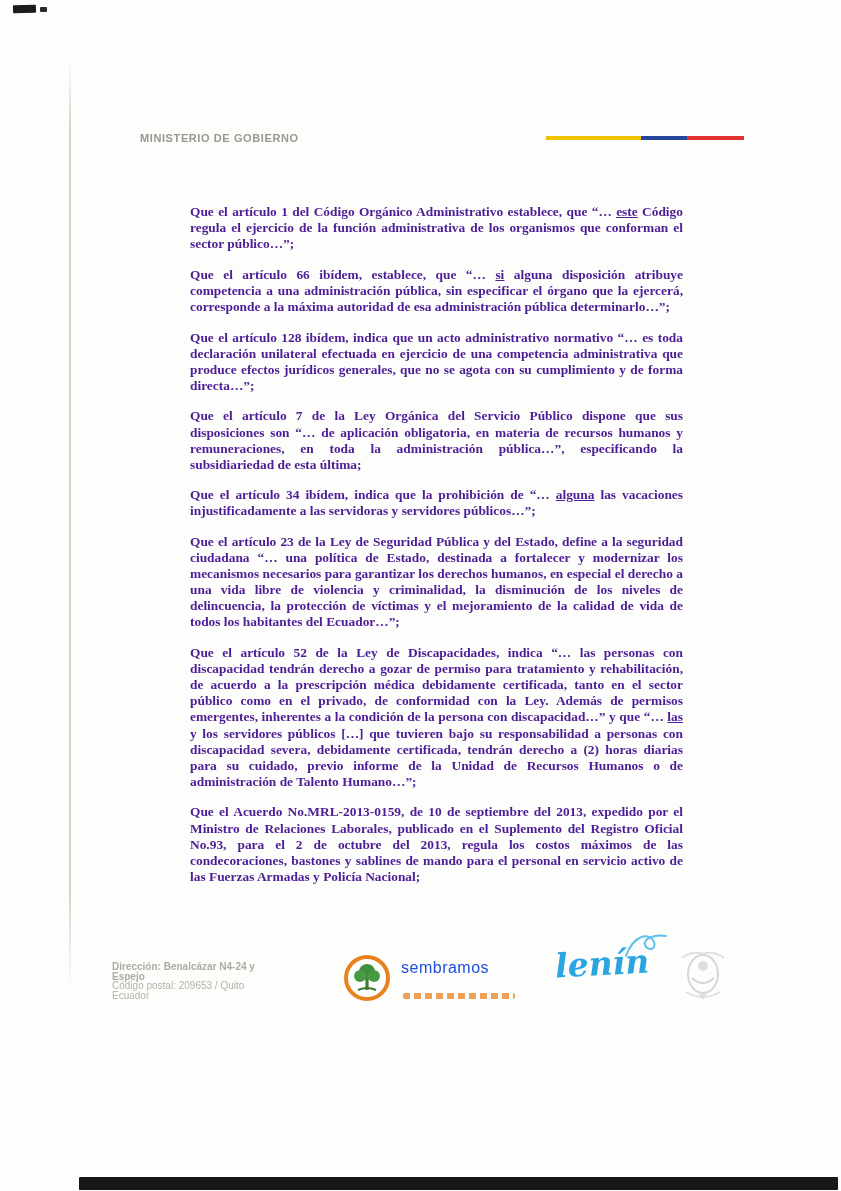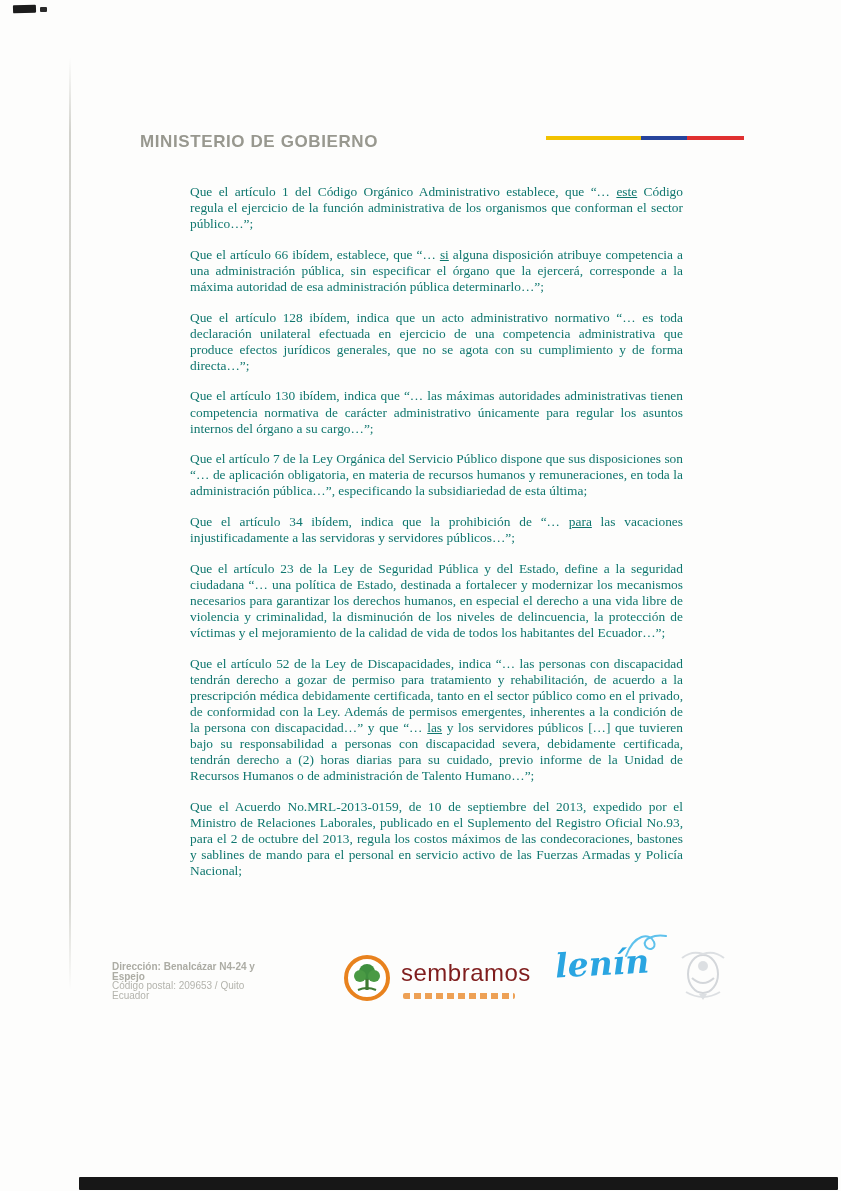--- a/index.html
+++ b/index.html
@@ -13,42 +13,42 @@
   
   .mark-top-1{position:absolute;left:13px;top:5px;width:23px;height:8px;background:#1c1c1c;transform:rotate(-2deg);border-radius:1px;}
   .mark-top-2{position:absolute;left:40px;top:7px;width:7px;height:5px;background:#2a2a2a;border-radius:1px;}
   .edge-left{position:absolute;left:69px;top:58px;width:2px;height:932px;
     background:linear-gradient(to bottom,rgba(190,190,185,0),#d2d2cc 8%,#d6d6d0 90%,rgba(190,190,185,0));}
   .bottom-bar{position:absolute;left:79px;top:1177px;width:759px;height:13px;background:#171717;border-radius:1px;}
 
   
   .ministry{position:absolute;left:140px;top:132px;
     font-family:"Liberation Sans","DejaVu Sans",sans-serif;
-    font-size:17px;letter-spacing:.6px;color:#98988f;font-weight:bold;}
+    font-size:11px;letter-spacing:.6px;color:#98988f;font-weight:bold;}
   .tricolor{position:absolute;left:546px;top:136px;width:198px;height:4px;display:flex;}
   .tricolor .seg-yellow{width:48%;background:#f2c200;}
   .tricolor .seg-blue{width:23%;background:#27449c;}
   .tricolor .seg-red{width:29%;background:#e03030;}
 
   
-  .doc-body{position:absolute;left:190px;top:184px;width:493px;
-    color:#0f766e;font-size:13.4px;line-height:16.1px;text-align:justify;}
+  .doc-body{position:absolute;left:190px;top:204px;width:493px;
+    color:#4c1d95;font-size:13.4px;line-height:16.1px;text-align:justify;font-weight:bold;}
   .doc-body p{margin:0 0 14.5px 0;}
   .doc-body .u{text-decoration:underline;}
 
   
   .addr{position:absolute;left:112px;top:962px;width:170px;
     font-family:"Liberation Sans","DejaVu Sans",sans-serif;
     font-size:10px;line-height:9.5px;color:#b3b3ac;}
   .addr .l1{font-weight:bold;color:#acaca4;}
 
   .logo{position:absolute;left:344px;top:955px;width:46px;height:46px;}
   .wordmark{position:absolute;left:401px;top:959px;
     font-family:"Liberation Sans","DejaVu Sans",sans-serif;
-    font-size:24px;letter-spacing:.5px;color:#7f1d1d;}
+    font-size:16px;letter-spacing:.5px;color:#1d4ed8;}
   .logo-sub{position:absolute;left:403px;top:993px;width:112px;height:6px;opacity:.75;
     background:repeating-linear-gradient(90deg,#e8821e 0 7px,rgba(232,130,30,0) 7px 11px);
     border-radius:2px;}
 
   .signature{position:absolute;left:555px;top:944px;
     font-family:"DejaVu Serif","Liberation Serif",serif;
     font-style:italic;font-weight:bold;font-size:33px;color:#2aa5e1;
     transform:rotate(-3deg);}
   .flourish{position:absolute;left:624px;top:930px;}
 
@@ -68,23 +68,22 @@
   <div class="tricolor">
     <span class="seg-yellow"></span>
     <span class="seg-blue"></span>
     <span class="seg-red"></span>
   </div>
 
   <div class="doc-body" id="paragraphs">
       <p><span>Que el artículo 1 del Código Orgánico Administrativo establece, que “… </span><span class="u">este</span><span> Código regula el ejercicio de la función administrativa de los organismos que conforman el sector público…”;</span></p>
       <p><span>Que el artículo 66 ibídem, establece, que “… </span><span class="u">si</span><span> alguna disposición atribuye competencia a una administración pública, sin especificar el órgano que la ejercerá, corresponde a la máxima autoridad de esa administración pública determinarlo…”;</span></p>
       <p><span>Que el artículo 128 ibídem, indica que un acto administrativo normativo “… es toda declaración unilateral efectuada en ejercicio de una competencia administrativa que produce efectos jurídicos generales, que no se agota con su cumplimiento y de forma directa…”;</span></p>
-      <p><span>Que el artículo 130 ibídem, indica que “… las máximas autoridades administrativas tienen competencia normativa de carácter administrativo únicamente para regular los asuntos internos del órgano a su cargo…”;</span></p>
       <p><span>Que el artículo 7 de la Ley Orgánica del Servicio Público dispone que sus disposiciones son “… de aplicación obligatoria, en materia de recursos humanos y remuneraciones, en toda la administración pública…”, especificando la subsidiariedad de esta última;</span></p>
-      <p><span>Que el artículo 34 ibídem, indica que la prohibición de “… </span><span class="u">para</span><span> las vacaciones injustificadamente a las servidoras y servidores públicos…”;</span></p>
+      <p><span>Que el artículo 34 ibídem, indica que la prohibición de “… </span><span class="u">alguna</span><span> las vacaciones injustificadamente a las servidoras y servidores públicos…”;</span></p>
       <p><span>Que el artículo 23 de la Ley de Seguridad Pública y del Estado, define a la seguridad ciudadana “… una política de Estado, destinada a fortalecer y modernizar los mecanismos necesarios para garantizar los derechos humanos, en especial el derecho a una vida libre de violencia y criminalidad, la disminución de los niveles de delincuencia, la protección de víctimas y el mejoramiento de la calidad de vida de todos los habitantes del Ecuador…”;</span></p>
       <p><span>Que el artículo 52 de la Ley de Discapacidades, indica “… las personas con discapacidad tendrán derecho a gozar de permiso para tratamiento y rehabilitación, de acuerdo a la prescripción médica debidamente certificada, tanto en el sector público como en el privado, de conformidad con la Ley. Además de permisos emergentes, inherentes a la condición de la persona con discapacidad…” y que “… </span><span class="u">las</span><span> y los servidores públicos […] que tuvieren bajo su responsabilidad a personas con discapacidad severa, debidamente certificada, tendrán derecho a (2) horas diarias para su cuidado, previo informe de la Unidad de Recursos Humanos o de administración de Talento Humano…”;</span></p>
       <p><span>Que el Acuerdo No.MRL-2013-0159, de 10 de septiembre del 2013, expedido por el Ministro de Relaciones Laborales, publicado en el Suplemento del Registro Oficial No.93, para el 2 de octubre del 2013, regula los costos máximos de las condecoraciones, bastones y sablines de mando para el personal en servicio activo de las Fuerzas Armadas y Policía Nacional;</span></p>
     </div>
 
   <div class="addr">
     <div class="l1">Dirección: Benalcázar N4-24 y Espejo</div>
     <div class="l2">Código postal: 209653 / Quito Ecuador</div>
   </div>
 

